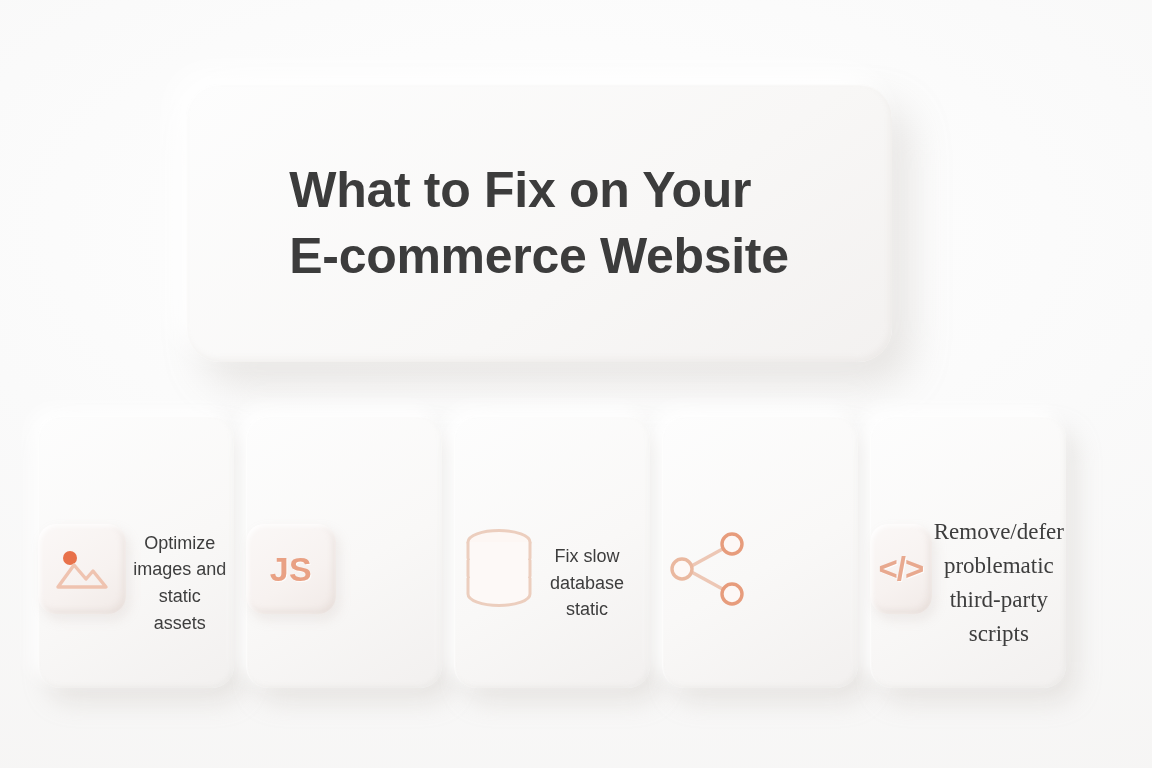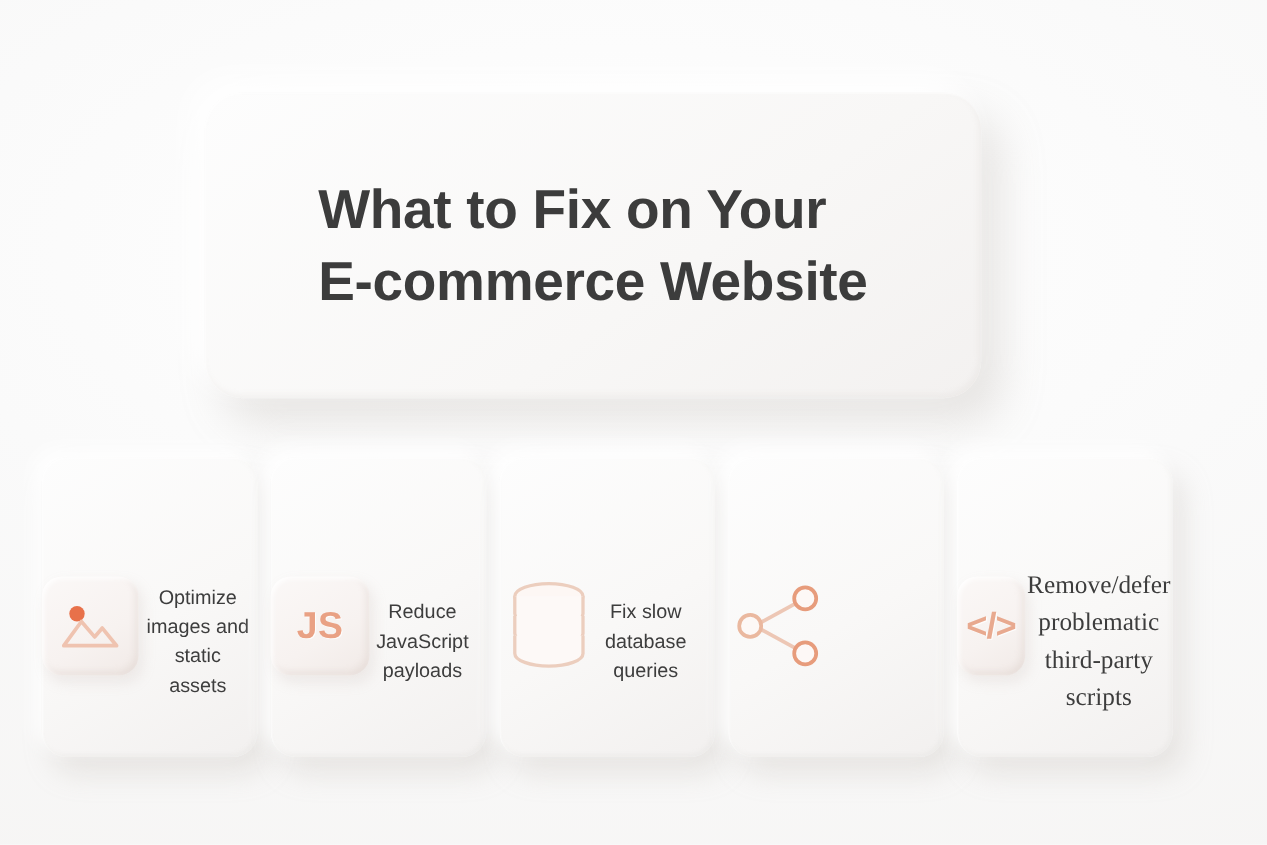--- a/index.html
+++ b/index.html
@@ -147,39 +147,36 @@
     </div>
     <div class="card-label">Optimize
 images and
 static assets</div>
   </div>
 
   <div class="card">
     <div class="icon-tile">
       <span class="js-glyph">JS</span>
     </div>
-    <div class="card-label">Reduce
-JavaScript
-payloads</div>
   </div>
 
   <div class="card">
     <div class="icon-tile" style="background:none;box-shadow:none;">
       <span>
         <svg width="86" height="92" viewBox="0 0 86 92">
           <ellipse cx="43" cy="19" rx="31" ry="11.5" fill="#fdf7f4" stroke="#eccebe" stroke-width="3"></ellipse>
           <path d="M12 19 v16 a31 11.5 0 0 0 62 0 v-16" fill="#fdf9f7" stroke="#eccebe" stroke-width="3"></path>
           <path d="M12 37 v16 a31 11.5 0 0 0 62 0 v-16" fill="#fdf9f7" stroke="#eccebe" stroke-width="3"></path>
           <path d="M12 55 v16 a31 11.5 0 0 0 62 0 v-16" fill="#fdf9f7" stroke="#eccebe" stroke-width="3"></path>
         </svg>
       </span>
     </div>
     <div class="card-label">Fix slow
 database
-queries</div>
+static</div>
   </div>
 
   <div class="card">
     <div class="icon-tile" style="background:none;box-shadow:none;">
       <span>
         <svg width="90" height="90" viewBox="0 0 90 90">
           <line x1="24" y1="45" x2="66" y2="22" stroke="#edc7b5" stroke-width="3.4"></line>
           <line x1="24" y1="45" x2="66" y2="68" stroke="#edc7b5" stroke-width="3.4"></line>
           <circle cx="20" cy="45" r="10" fill="#fdf8f6" stroke="#eab89f" stroke-width="3.4"></circle>
           <circle cx="70" cy="20" r="10" fill="#fdf8f6" stroke="#e79c7c" stroke-width="3.4"></circle>

